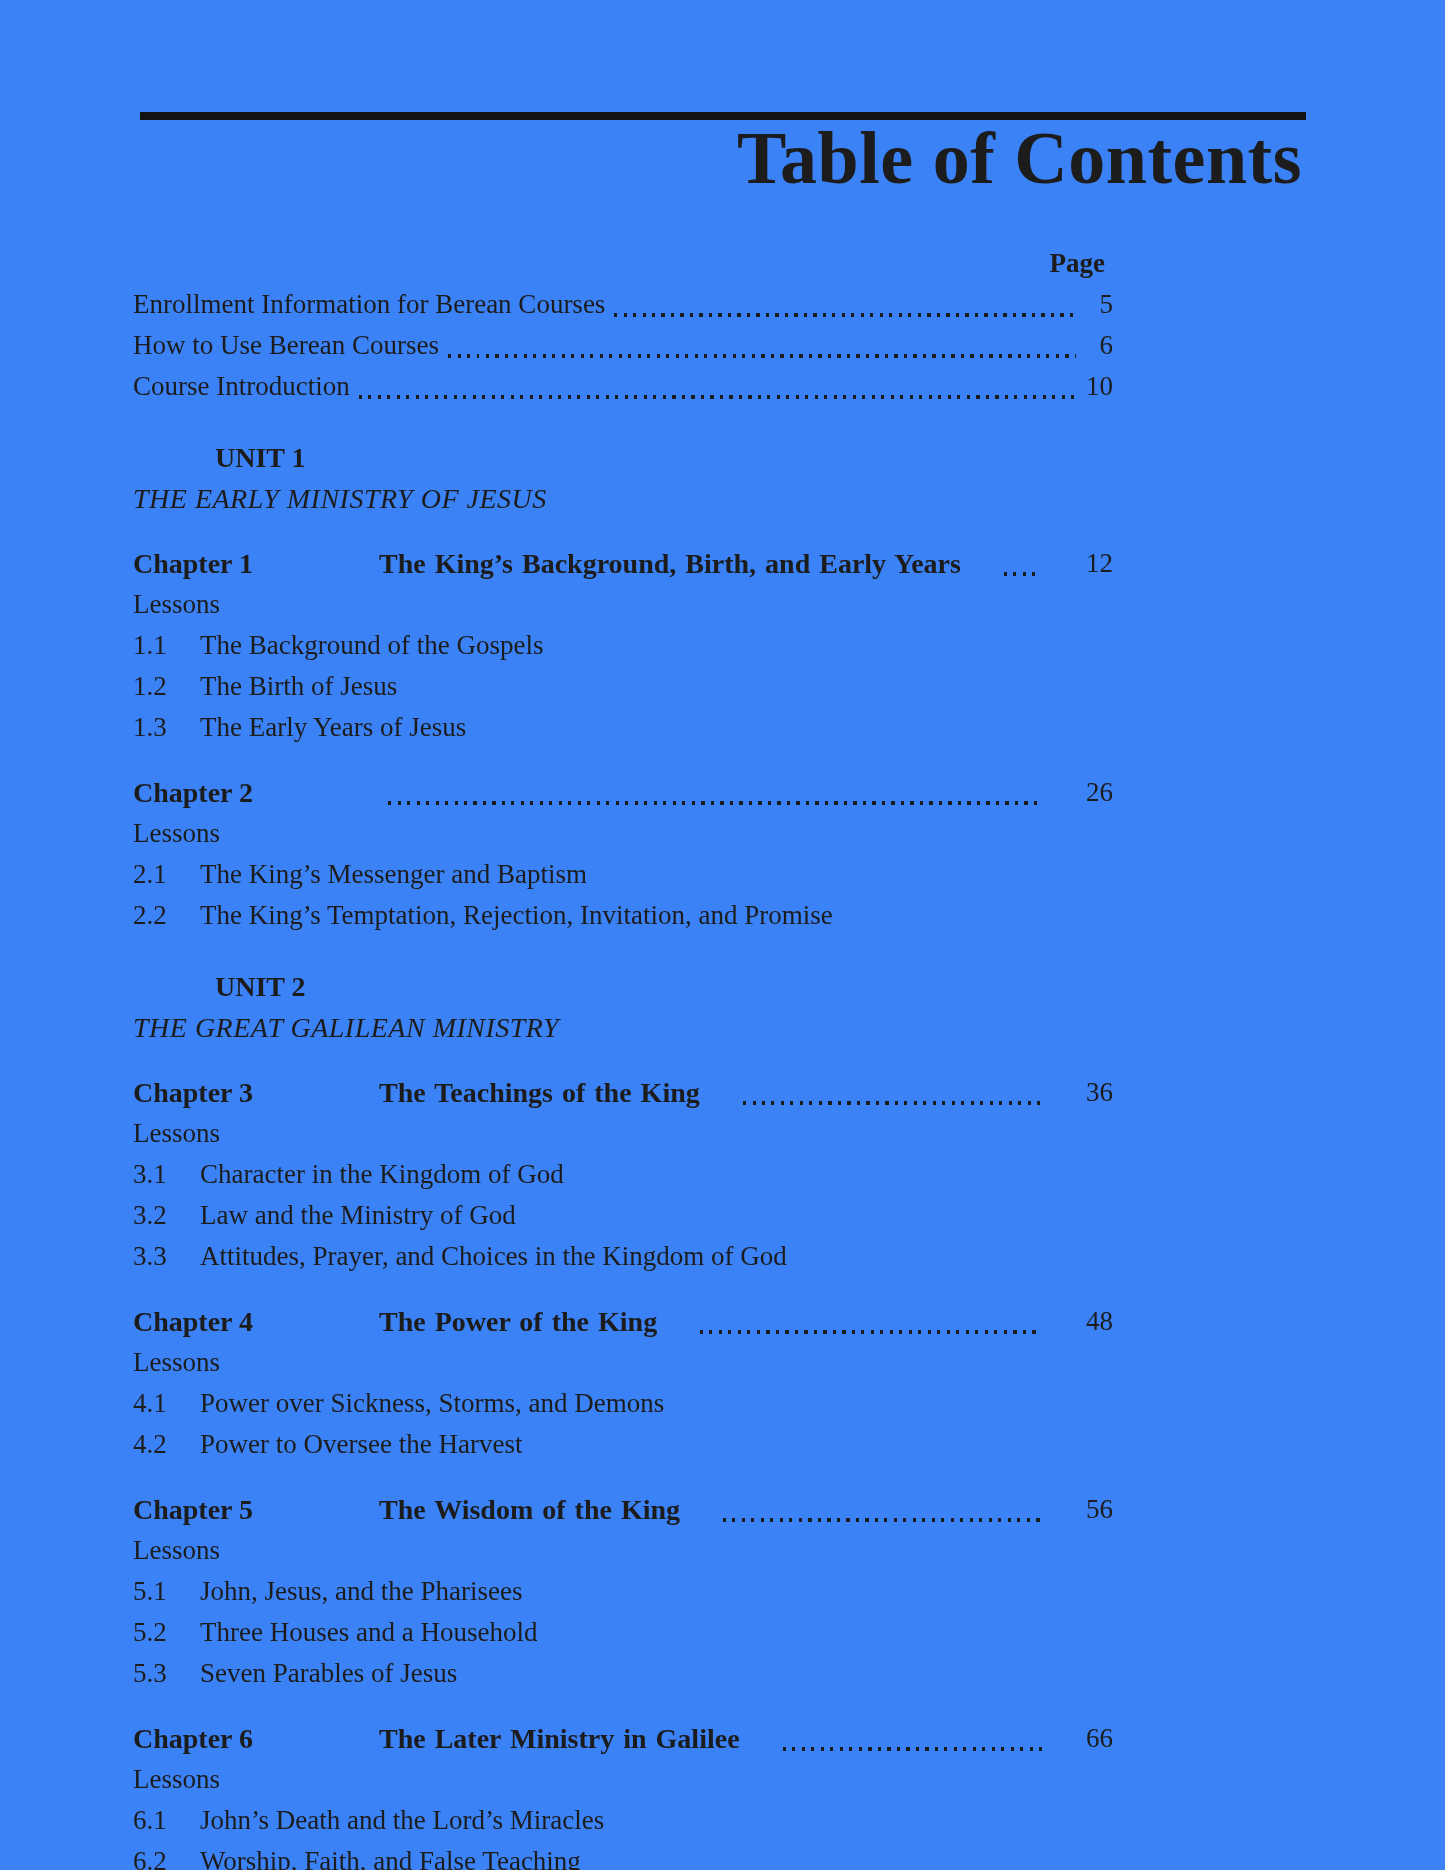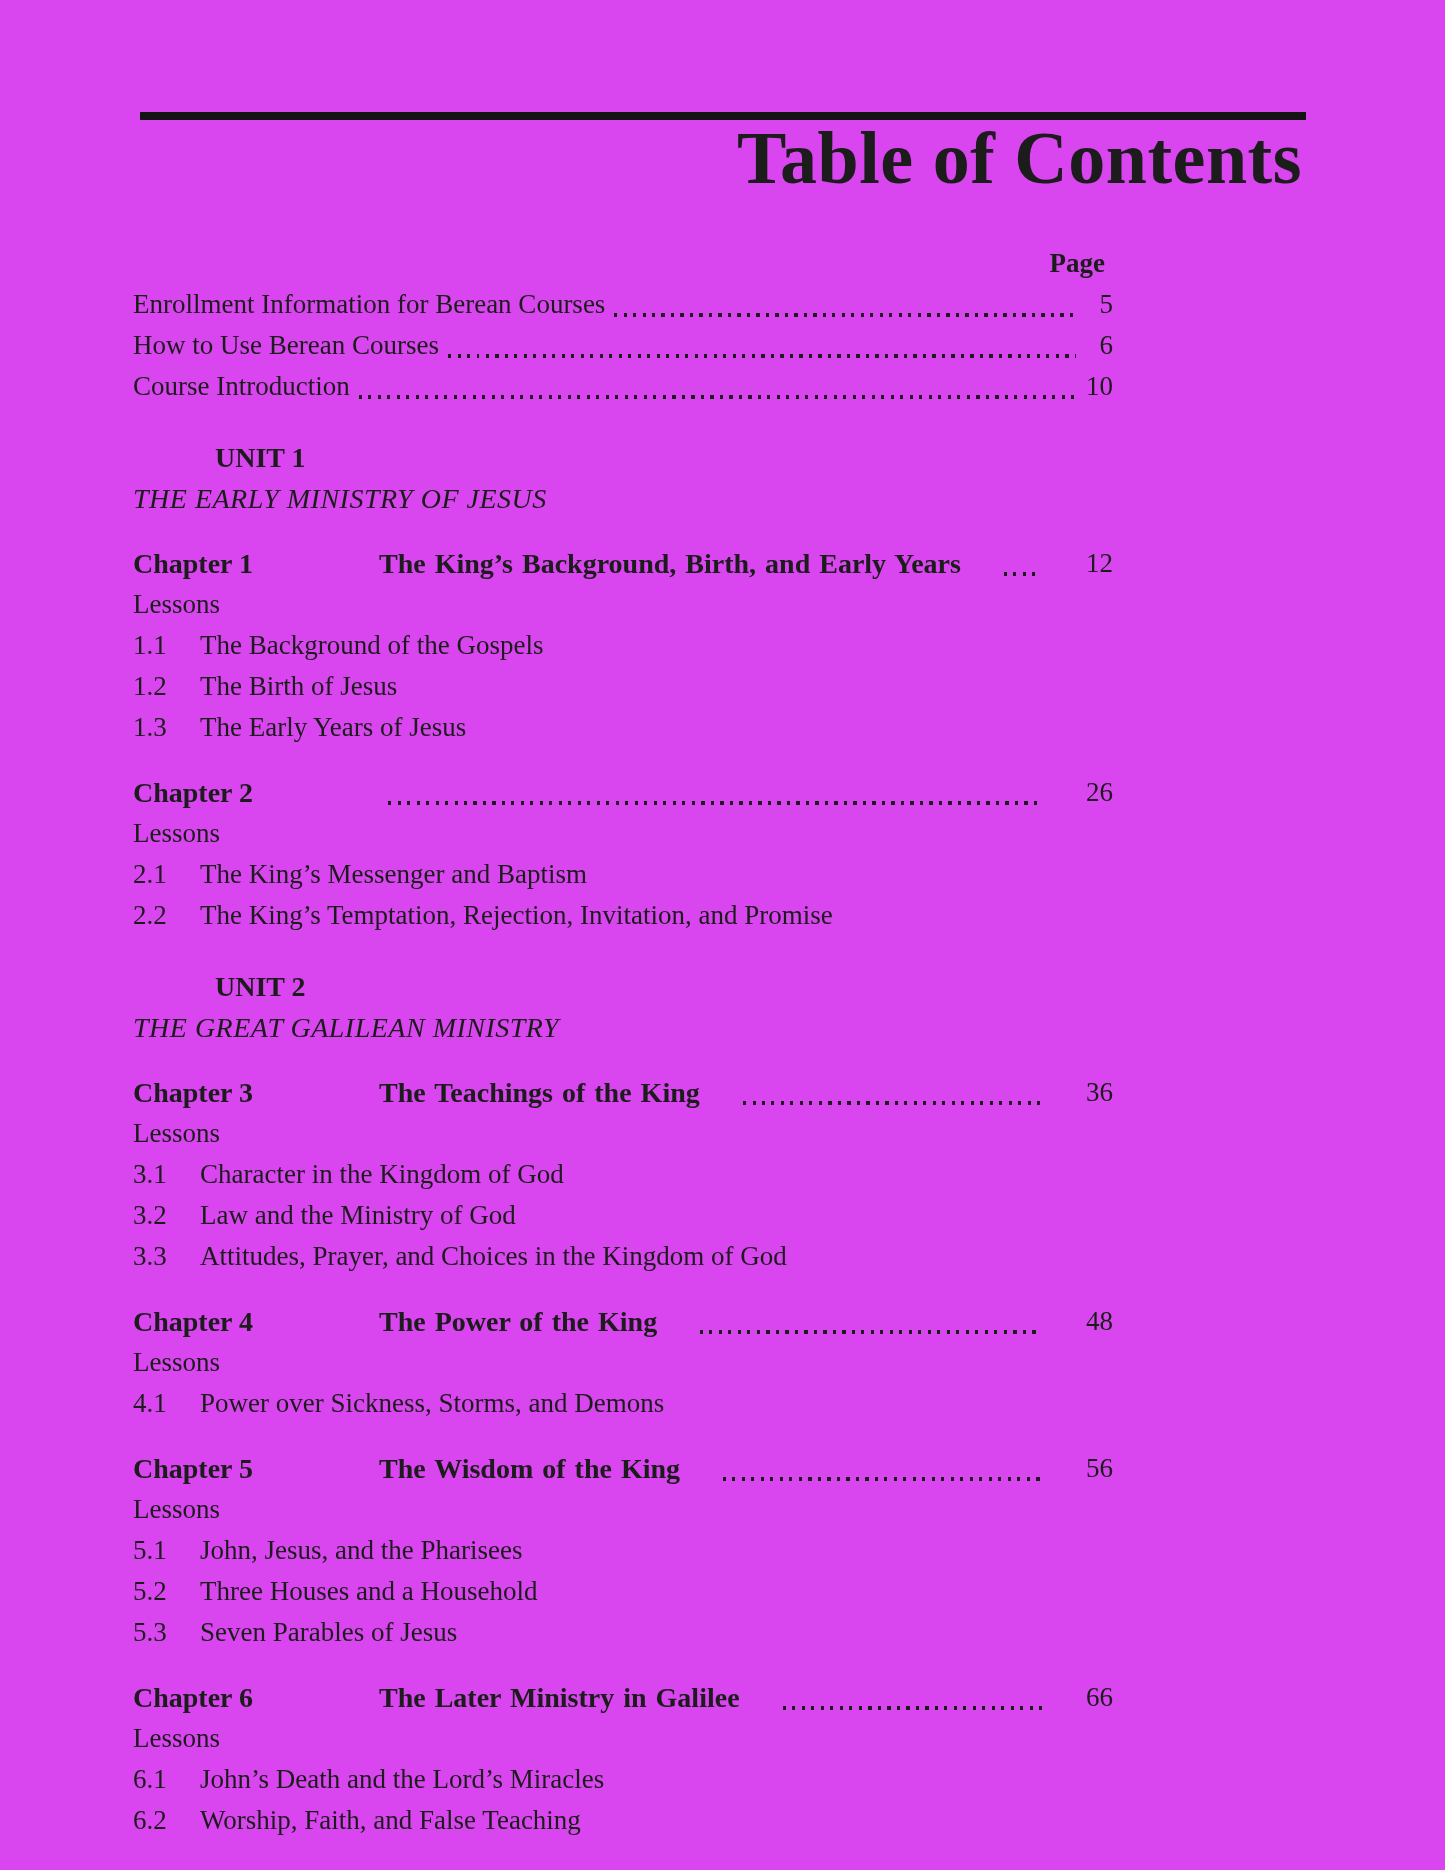--- a/index.html
+++ b/index.html
@@ -1,19 +1,19 @@
 <!DOCTYPE html>
 <html><head>
 <meta charset="utf-8">
 <style>
   html,body { margin:0; padding:0; background:#e8e8e8; }
   .page {
     position:relative;
     width:1445px; height:1870px;
-    background:#d946ef;
+    background:#3b82f6;
     font-family:"Liberation Serif","DejaVu Serif",serif;
     color:#1c1c1c;
     overflow:hidden;
     margin:0 auto;
   }
   .rule {
     position:absolute; left:140px; top:112px;
     width:1166px; height:8px; background:#141414;
   }
   .doc-title {
@@ -152,20 +152,24 @@
       <span class="leader"></span>
       <span class="pagenum">48</span>
     </div>
     <div class="row">
       <span>Lessons</span>
     </div>
     <div class="row">
       <span class="ls-num">4.1</span>
       <span class="ls-title">Power over Sickness, Storms, and Demons</span>
     </div>
+    <div class="row">
+      <span class="ls-num">4.2</span>
+      <span class="ls-title">Power to Oversee the Harvest</span>
+    </div>
 
     <div class="row row-ch">
       <span class="ch-label">Chapter 5</span>
       <span class="ch-title">The Wisdom of the King</span>
       <span class="leader"></span>
       <span class="pagenum">56</span>
     </div>
     <div class="row">
       <span>Lessons</span>
     </div>

